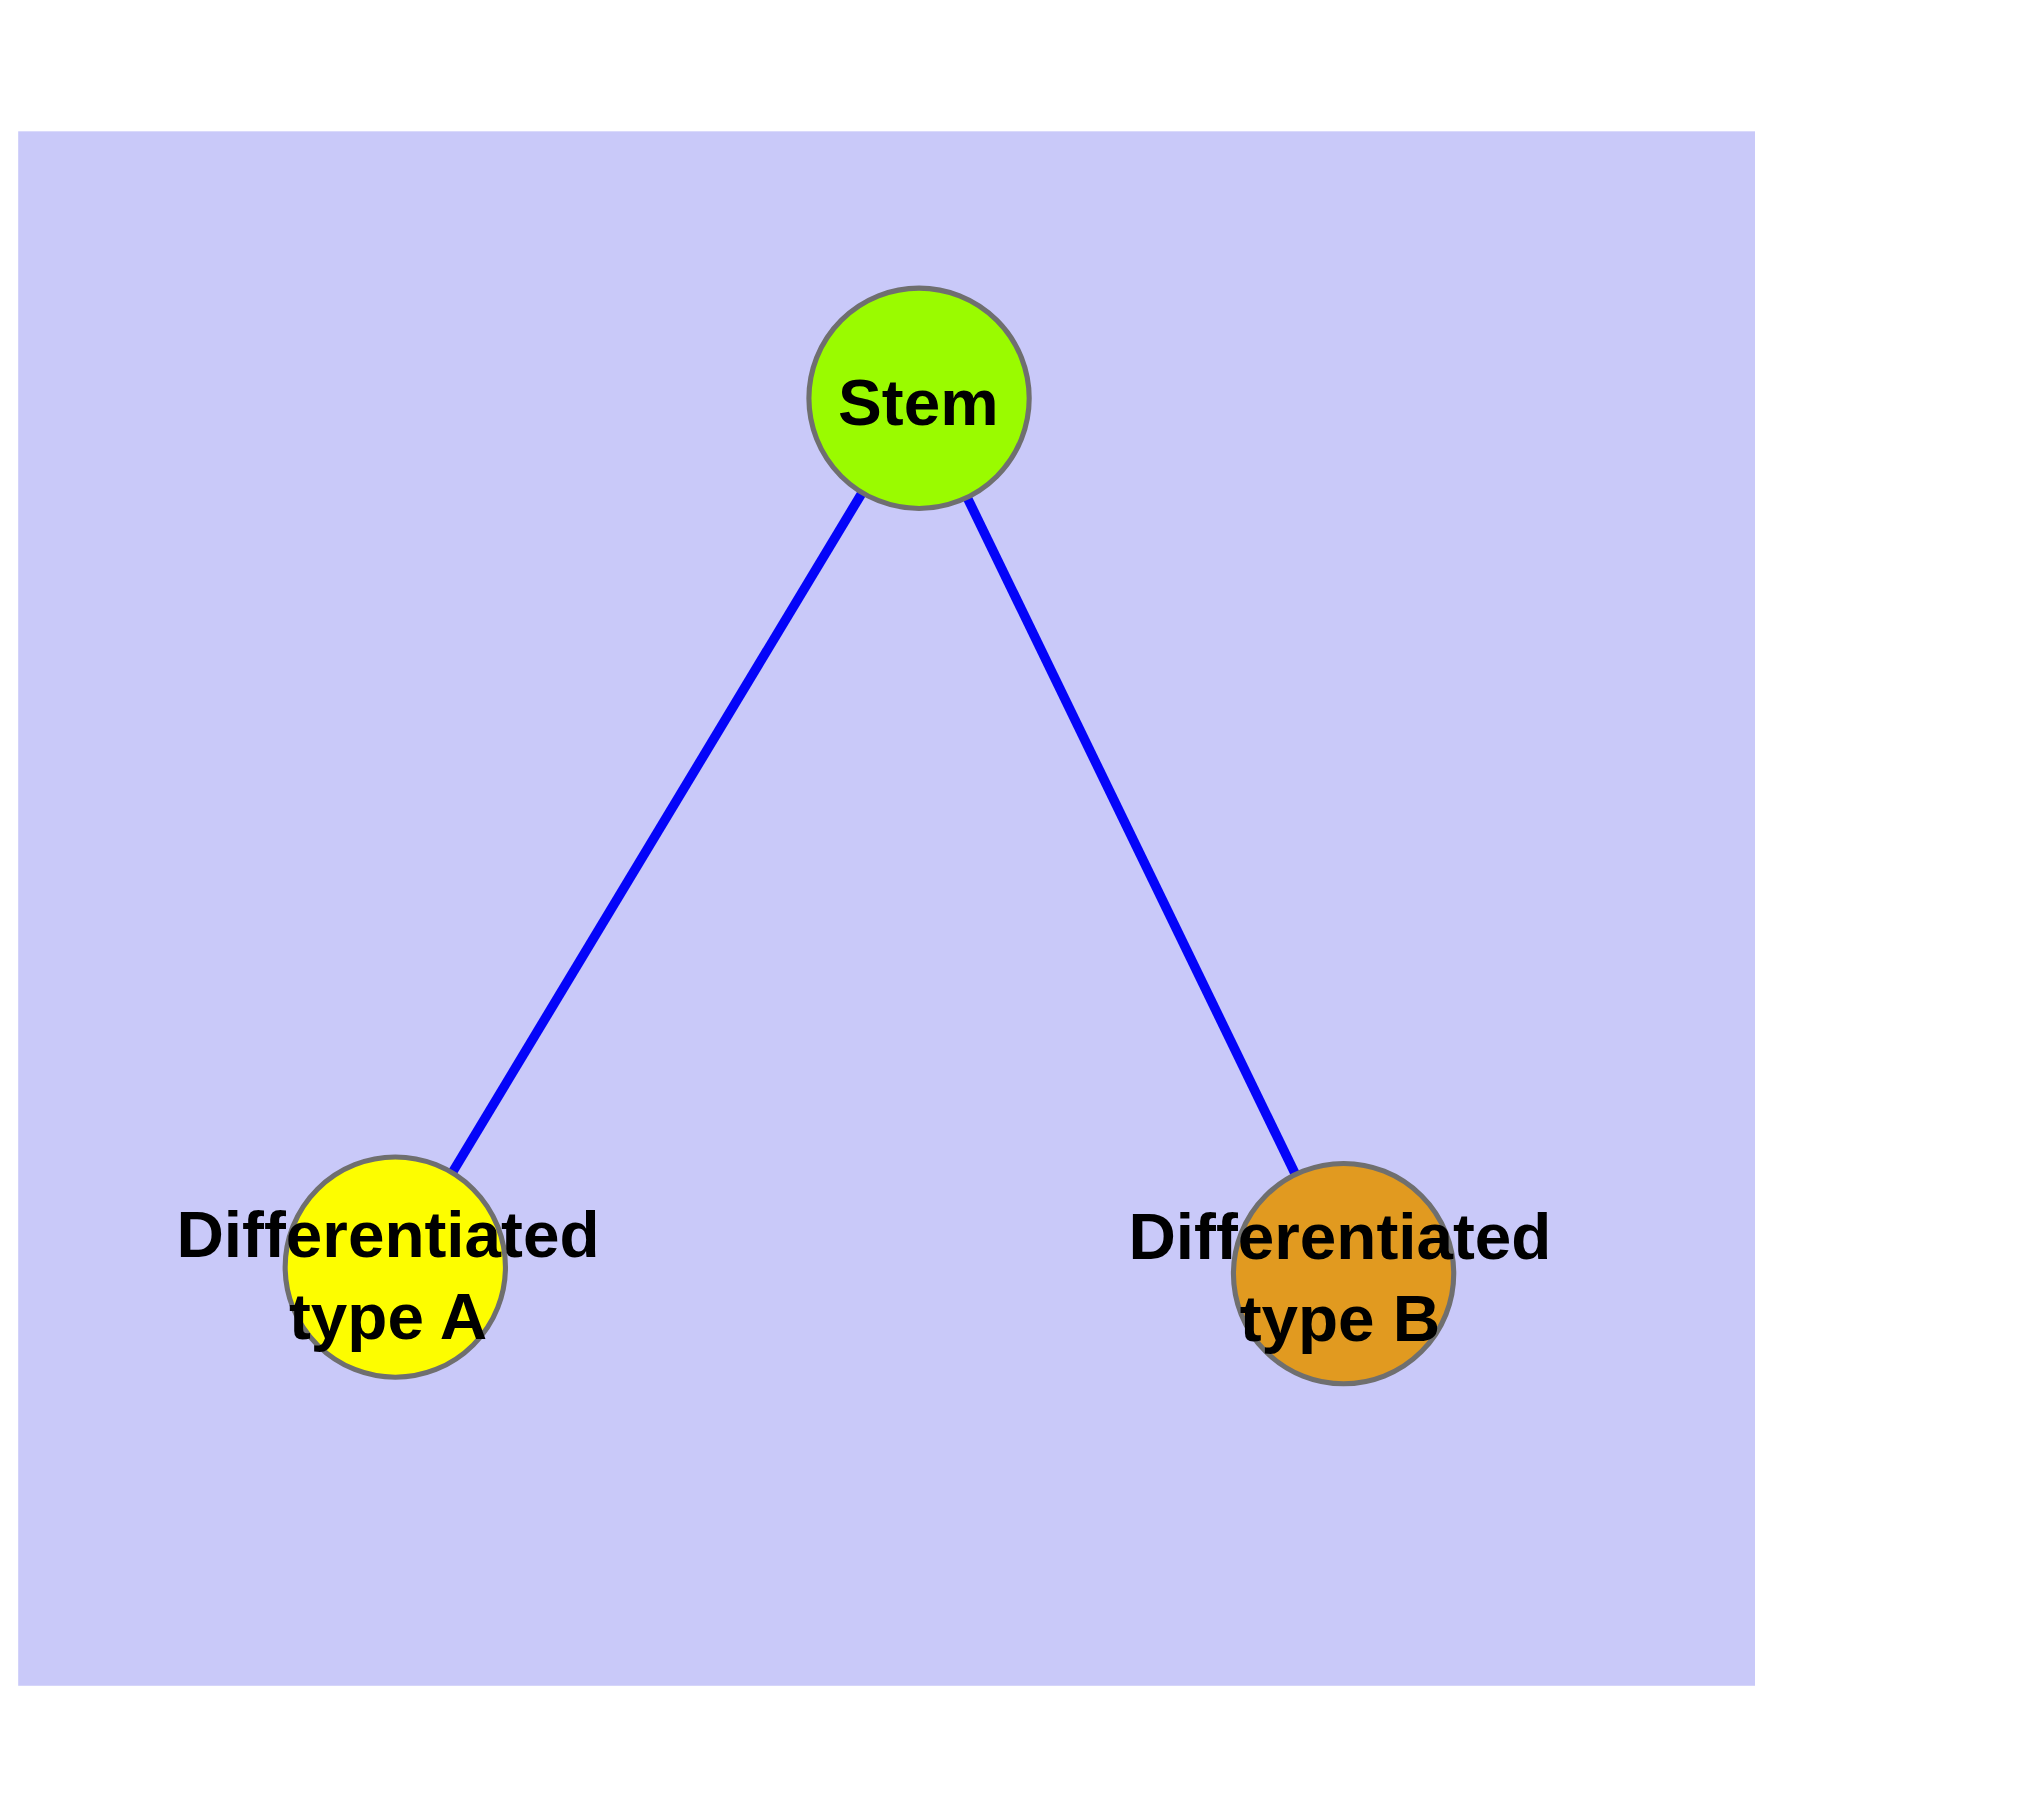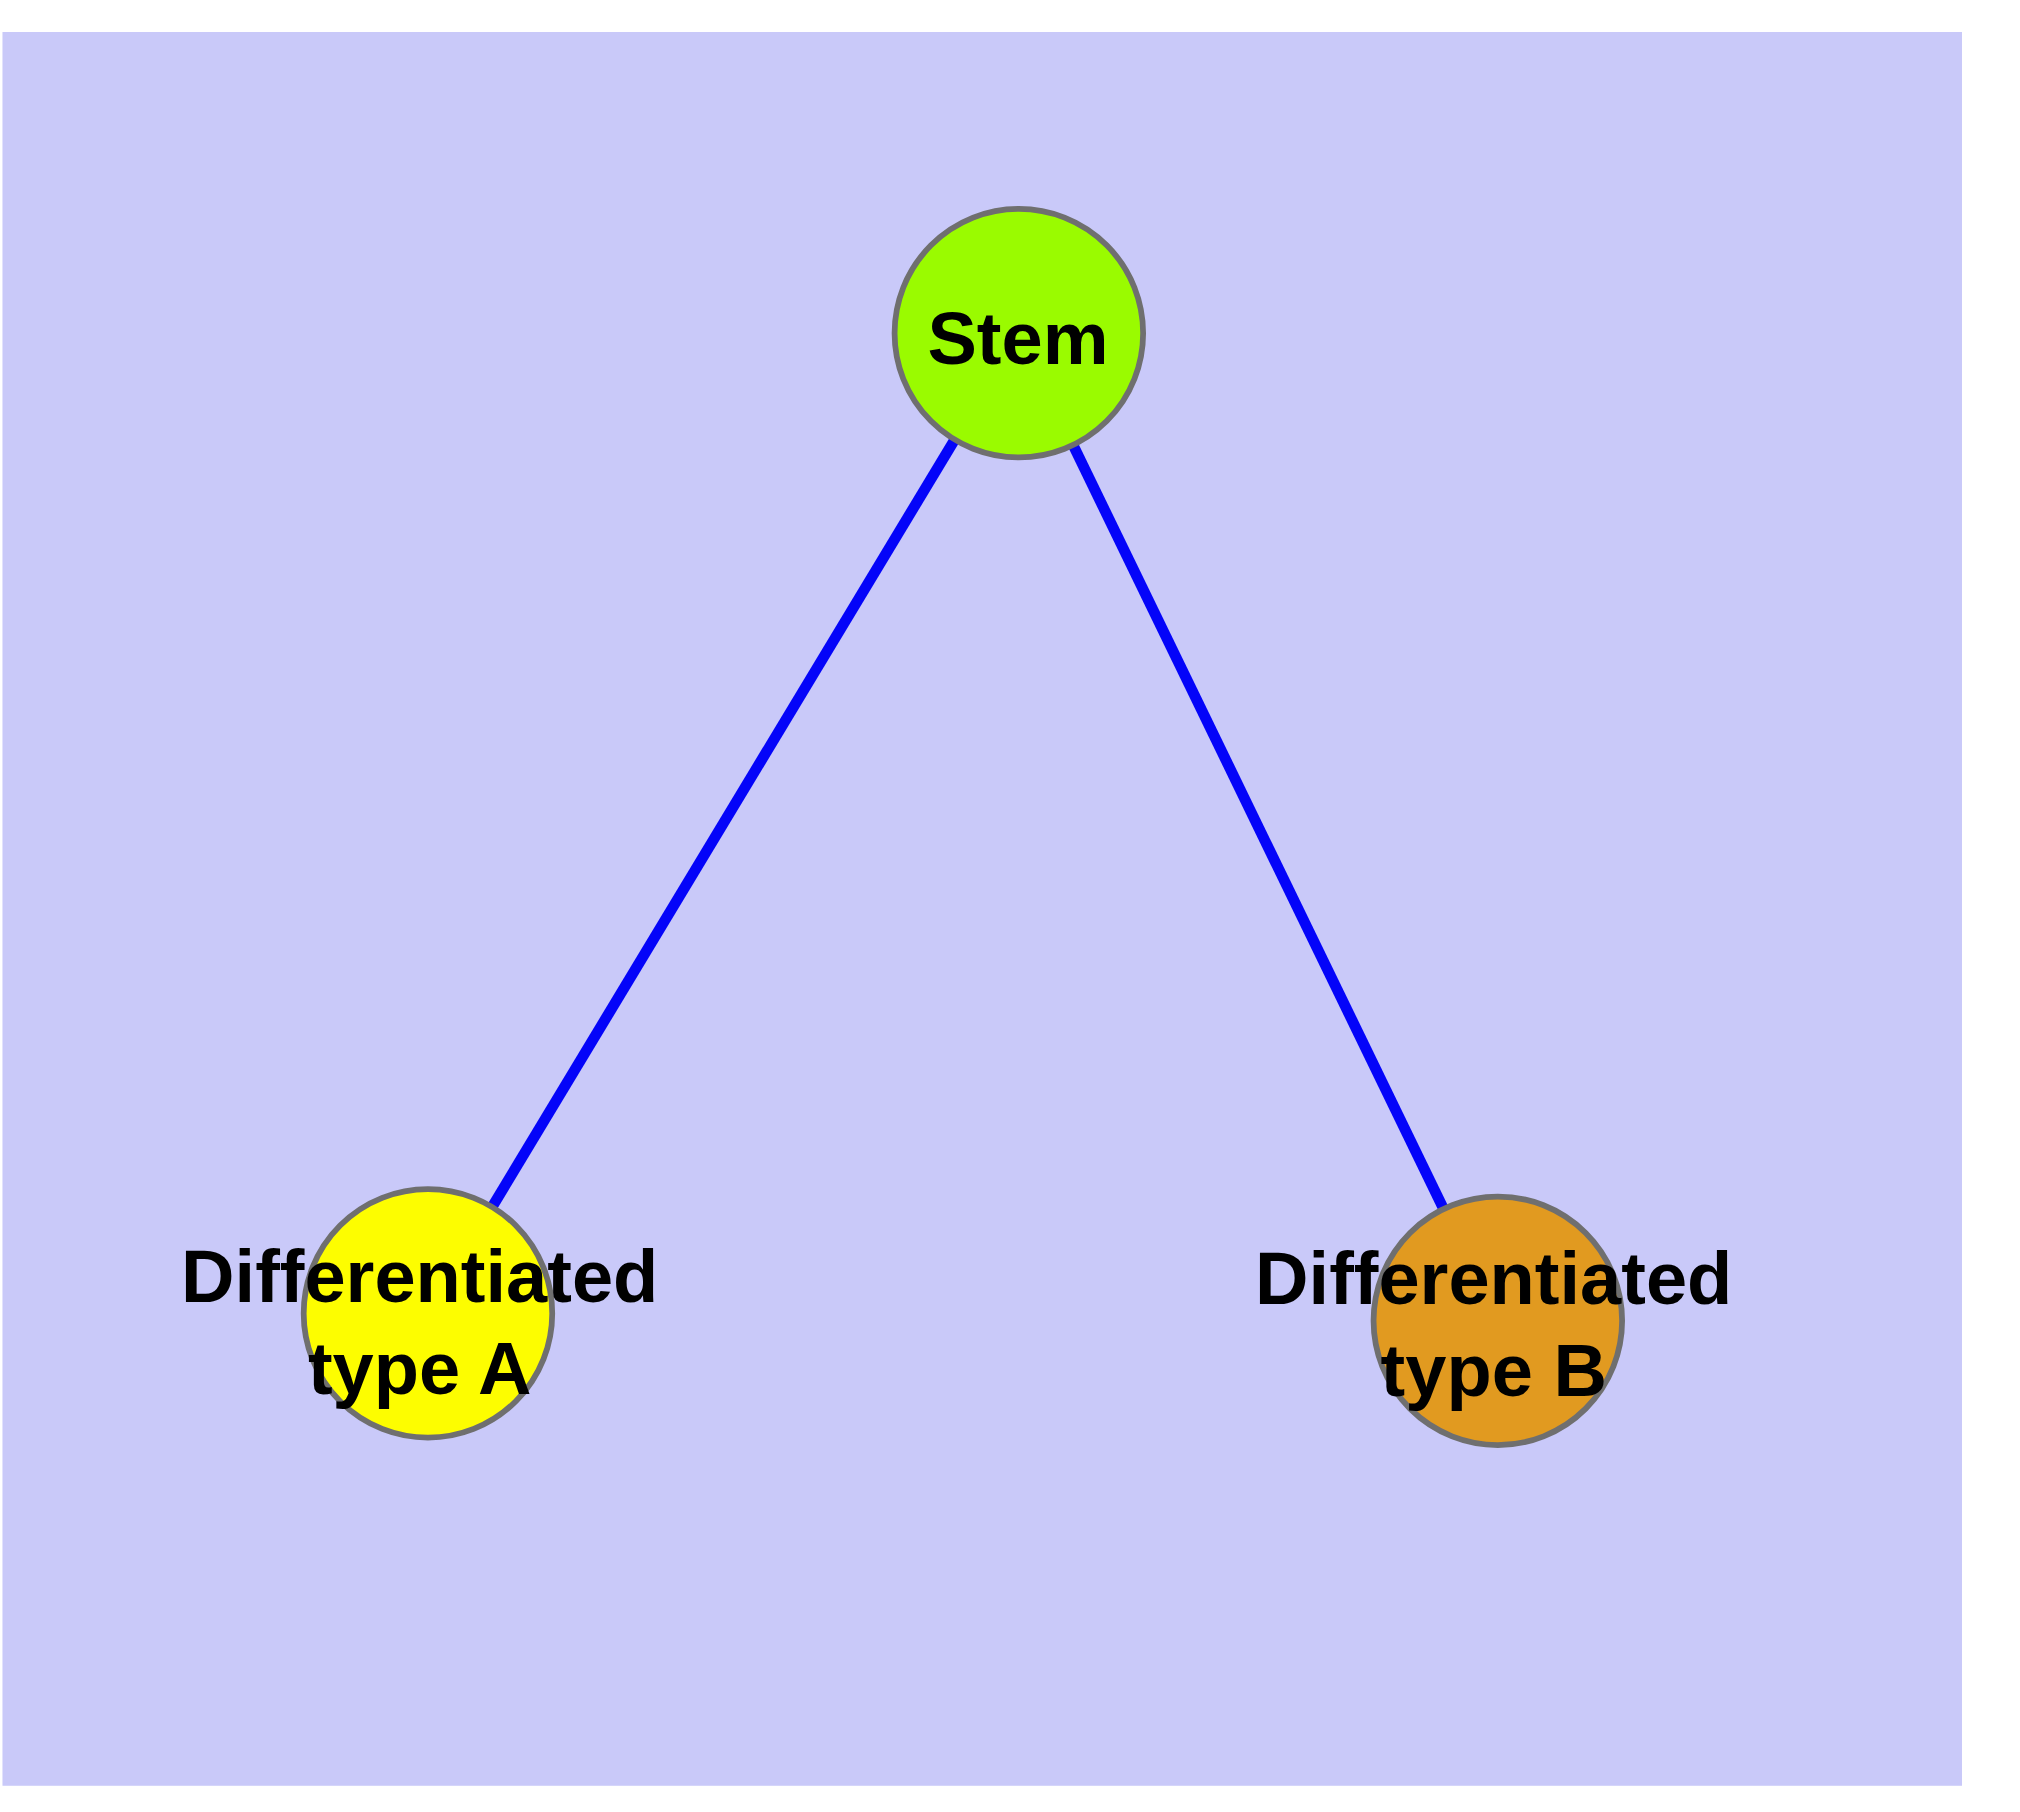--- a/index.html
+++ b/index.html
@@ -6,22 +6,23 @@
     margin: 0;
     padding: 0;
     width: 2021px;
     height: 1812px;
     background: #ffffff;
     font-family: "Liberation Sans", sans-serif;
     overflow: hidden;
   }
   #stage {
     position: relative;
-    width: 1962px;
+    width: 1739px;
     height: 1812px;
+    margin-left: 16px;
   }
   svg#graph {
     position: absolute;
     left: 0;
     top: 0;
     width: 100%;
     height: 100%;
     display: block;
   }
   .node-label {

